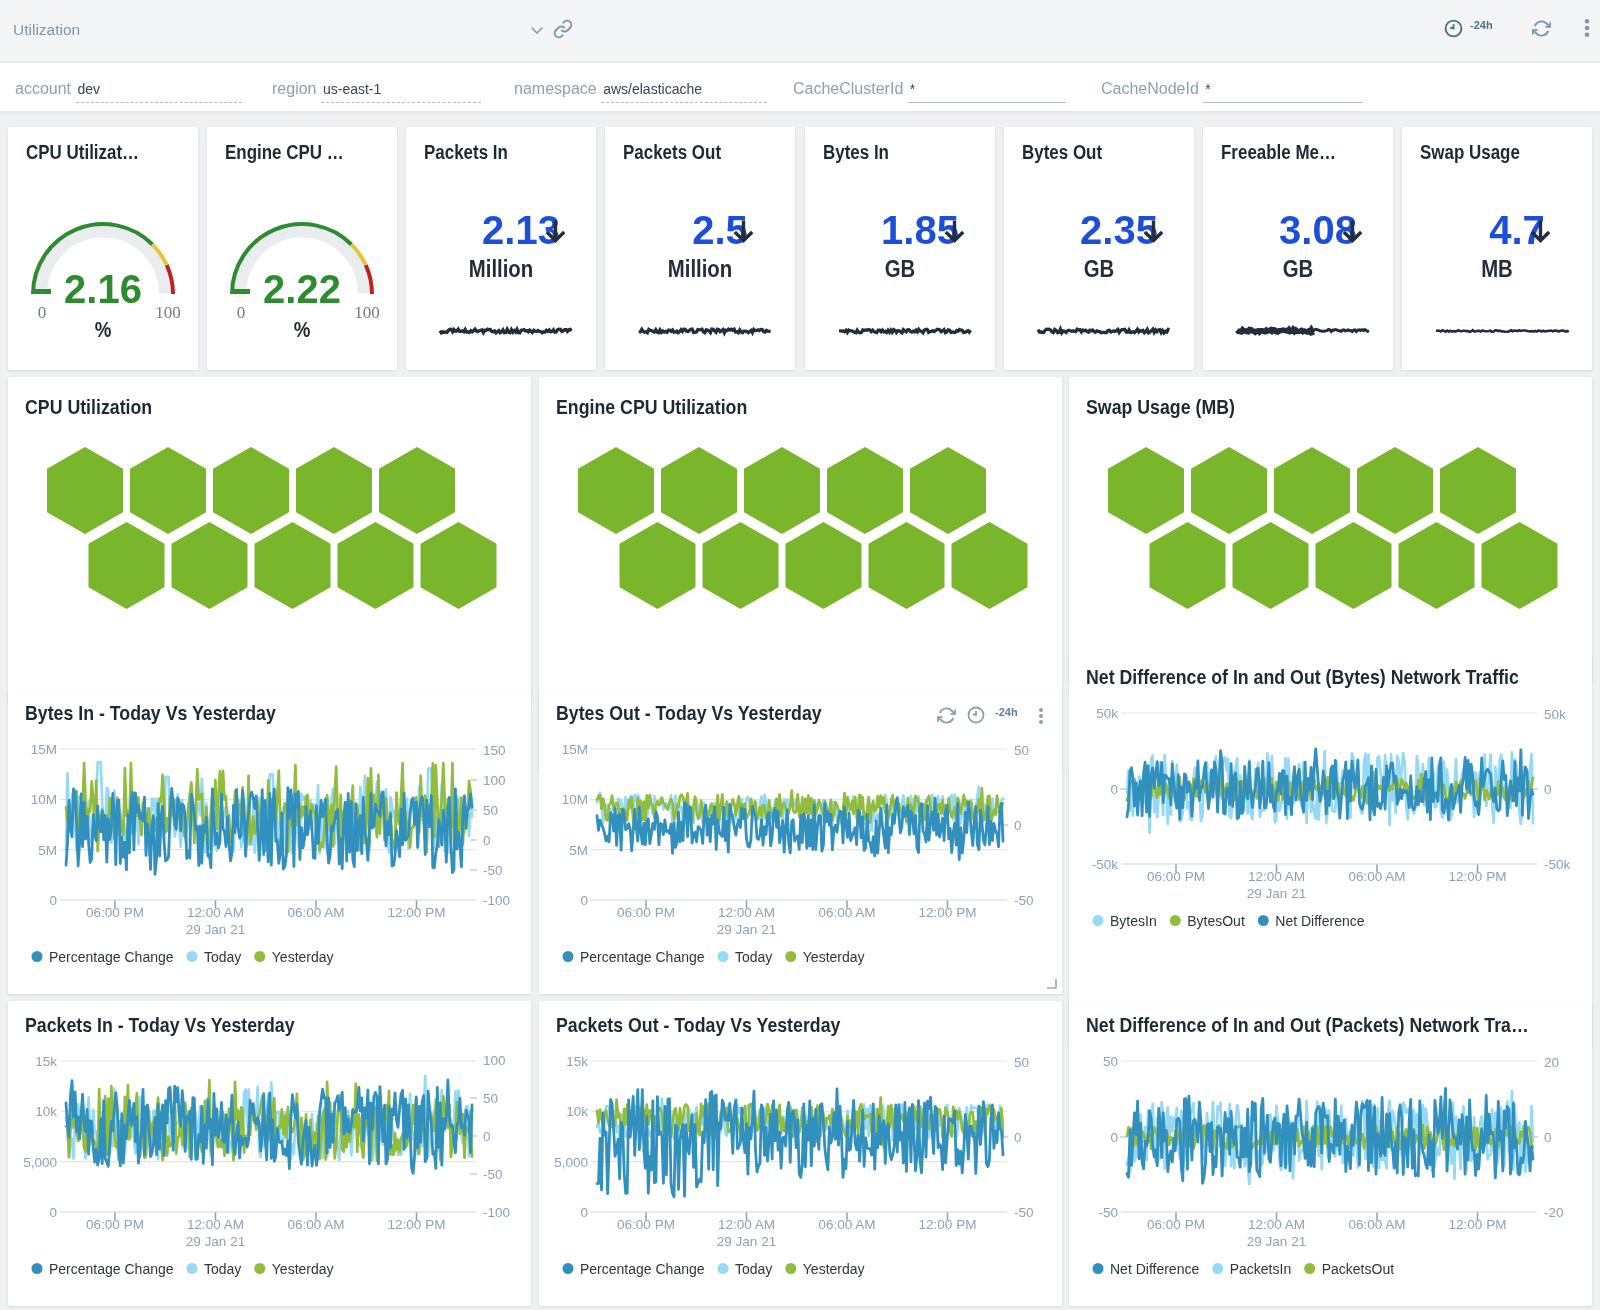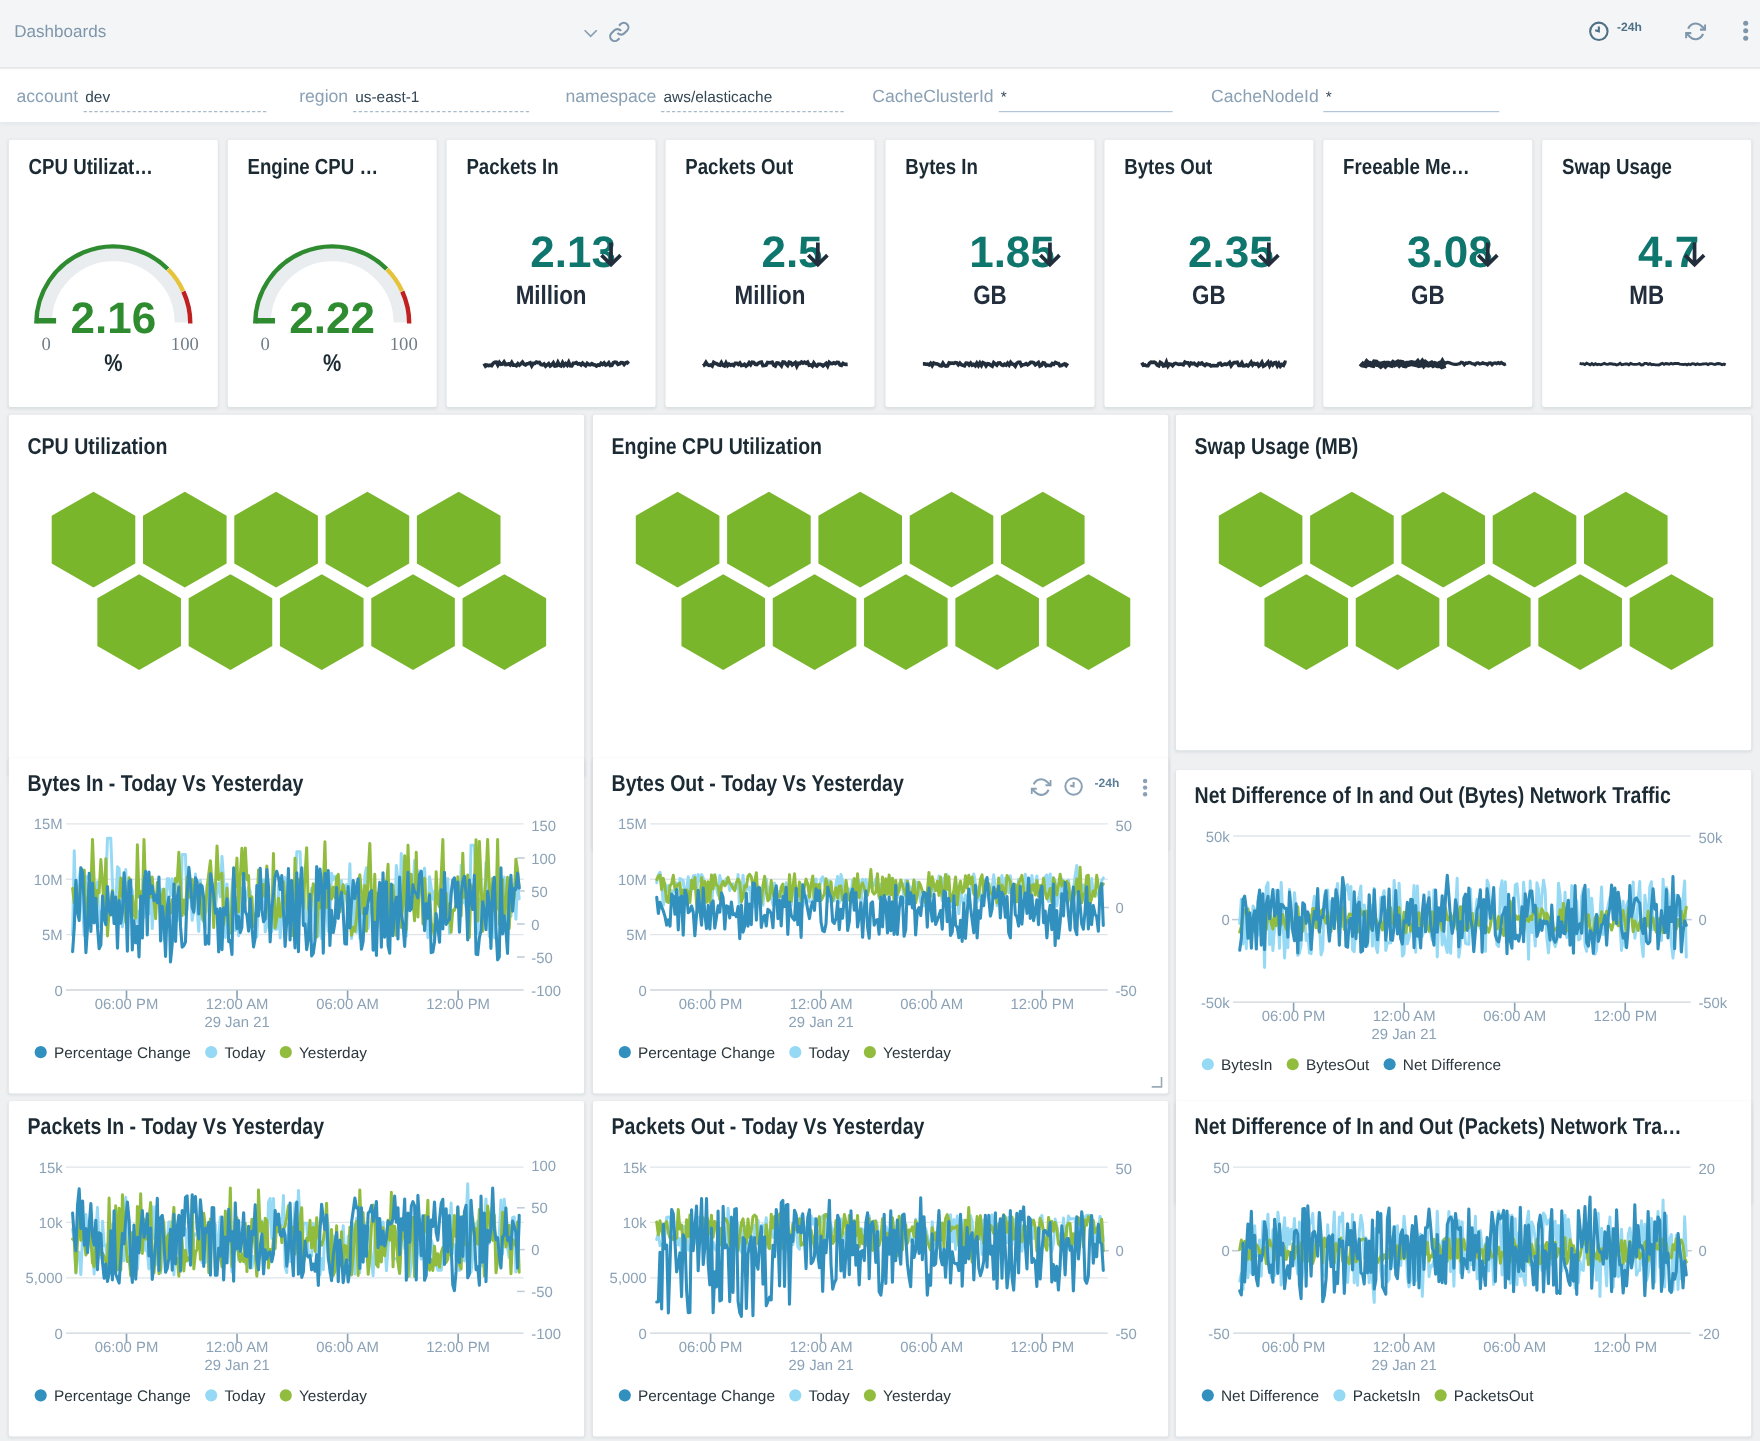--- a/index.html
+++ b/index.html
@@ -18,26 +18,26 @@
 .crumb { position:absolute; left:13px; top:21px; font-size:15.5px; color:#7e96ab; }
 .dtitle { position:absolute; left:109px; top:19px; font-size:17.5px; color:#3c5868;
           border-bottom:2px solid #6297c7; padding:0 4px 5px 2px; }
 .t24 { position:absolute; font-size:11px; font-weight:bold; color:#4e7187; }
 .flabel { font-size:16px; color:#8aa0b4; }
 .fvalue { font-size:14px; color:#334653; }
 .fgroup { position:absolute; top:17px; white-space:nowrap; }
 .fund { display:inline-block; border-bottom:1px dashed #a9bac8; padding:0 2px 5px 2px; }
 .fsolid { display:inline-block; border-bottom:1px solid #a9c0d4; padding:0 2px 5px 2px; }
 .bignum { position:absolute; left:0; width:230px; text-align:center; top:83px; font-size:40px;
-          line-height:40px; font-weight:bold; color:#0f766e; }
+          line-height:40px; font-weight:bold; color:#1d4ed8; }
 .bigunit { position:absolute; left:0; width:190px; text-align:center; top:130px; font-size:24px;
            line-height:24px; font-weight:bold; color:#232e3c; transform:scaleX(.848); }
 </style></head><body>
 <div class="topbar">
-<span class="crumb">Dashboards</span>
+<span class="crumb">Utilization</span>
 <svg style="position:absolute;left:530px;top:26px" width="14" height="9" viewBox="0 0 14 9">
       <path d="M1.5 1.5 L7 7 L12.5 1.5" fill="none" stroke="#8aa0b4" stroke-width="1.6"></path>
     </svg>
 <svg style="position:absolute;left:553px;top:19px" width="20" height="20" viewBox="0 0 24 24">
       <path d="M10 13a5 5 0 0 0 7.54.54l3-3a5 5 0 0 0-7.07-7.07l-1.72 1.71" fill="none" stroke="#7e96ab" stroke-width="2.3"></path>
       <path d="M14 11a5 5 0 0 0-7.54-.54l-3 3a5 5 0 0 0 7.07 7.07l1.71-1.71" fill="none" stroke="#7e96ab" stroke-width="2.3"></path>
     </svg>
 <svg style="position:absolute;left:1444px;top:19px" width="19" height="19" viewBox="0 0 24 24">
       <circle cx="12" cy="12" r="10" fill="none" stroke="#4e7187" stroke-width="2.40"></circle>
       <path d="M12 6.5 L12 12 L7.8 10.8" fill="none" stroke="#4e7187" stroke-width="2.40"></path>
@@ -288,21 +288,21 @@
 <span class="t24" style="left:456px;top:17px;color:#5b7e97">-24h</span>
 <svg style="position:absolute;left:498px;top:14px" width="8" height="26" viewBox="0 0 8 26">
       <circle cx="4" cy="7.0" r="2.0" fill="#8aa0b4"></circle>
       <circle cx="4" cy="13" r="2.0" fill="#8aa0b4"></circle>
       <circle cx="4" cy="19.0" r="2.0" fill="#8aa0b4"></circle>
     </svg>
 <svg style="position:absolute;right:5px;bottom:5px" width="11" height="11" viewBox="0 0 11 11">
       <path d="M1 10 H10 V1" fill="none" stroke="#9aabb8" stroke-width="1.6"></path>
     </svg>
 </div>
-<div class="panel" style="left:1069px;top:700px;width:523px;height:394px">
+<div class="panel" style="left:1069px;top:653px;width:523px;height:394px">
 <div class="ptitle">Net Difference of In and Out (Bytes) Network Traffic</div>
 <div style="position:absolute;left:0;top:0"><svg width="523" height="305" viewBox="0 0 523 305">
         <path d="M52 60 H468" stroke="#e0e5e9" stroke-width="1.2" fill="none"></path>
         <path d="M52 211 H468" stroke="#ccd5dc" stroke-width="1.2" fill="none"></path>
         <path d="M107 211.5 V219" stroke="#8ba2b6" stroke-width="1.5" fill="none"></path>
         <path d="M207.5 211.5 V219" stroke="#8ba2b6" stroke-width="1.5" fill="none"></path>
         <path d="M308 211.5 V219" stroke="#8ba2b6" stroke-width="1.5" fill="none"></path>
         <path d="M408.5 211.5 V219" stroke="#8ba2b6" stroke-width="1.5" fill="none"></path>
         <text x="49" y="65.0" text-anchor="end" font-family="Liberation Sans, sans-serif" font-size="13.5" fill="#8ba2b6">50k</text>
         <text x="49" y="141.0" text-anchor="end" font-family="Liberation Sans, sans-serif" font-size="13.5" fill="#8ba2b6">0</text>

